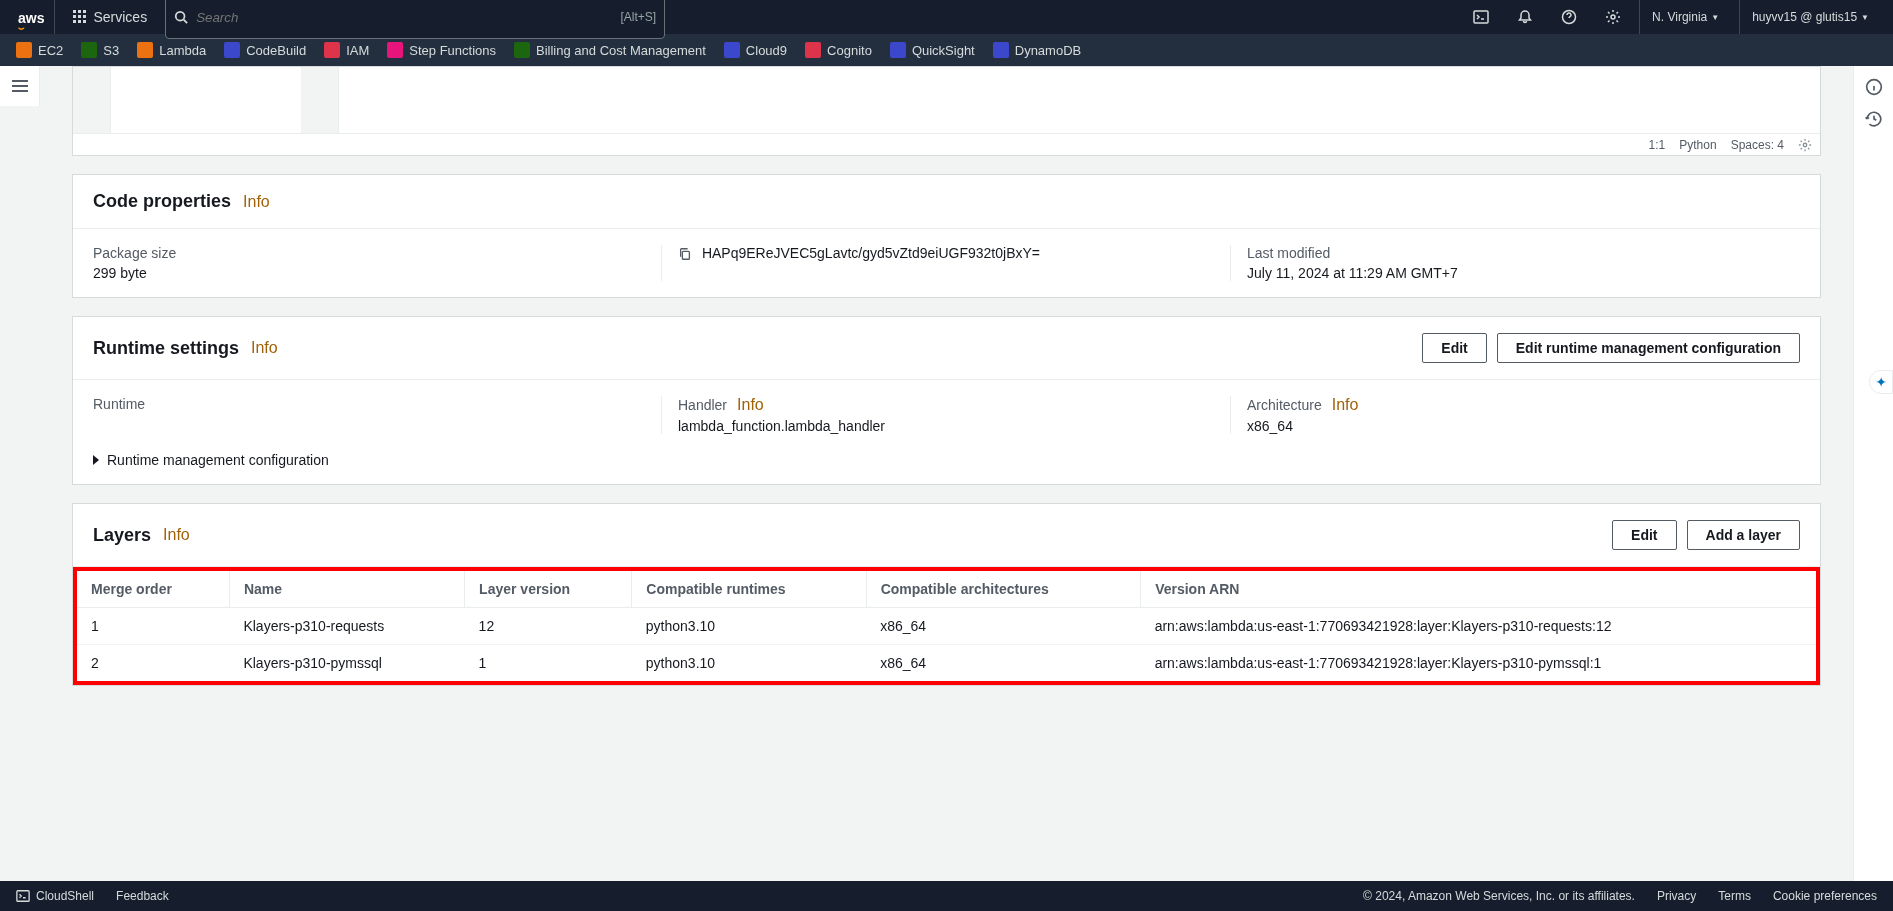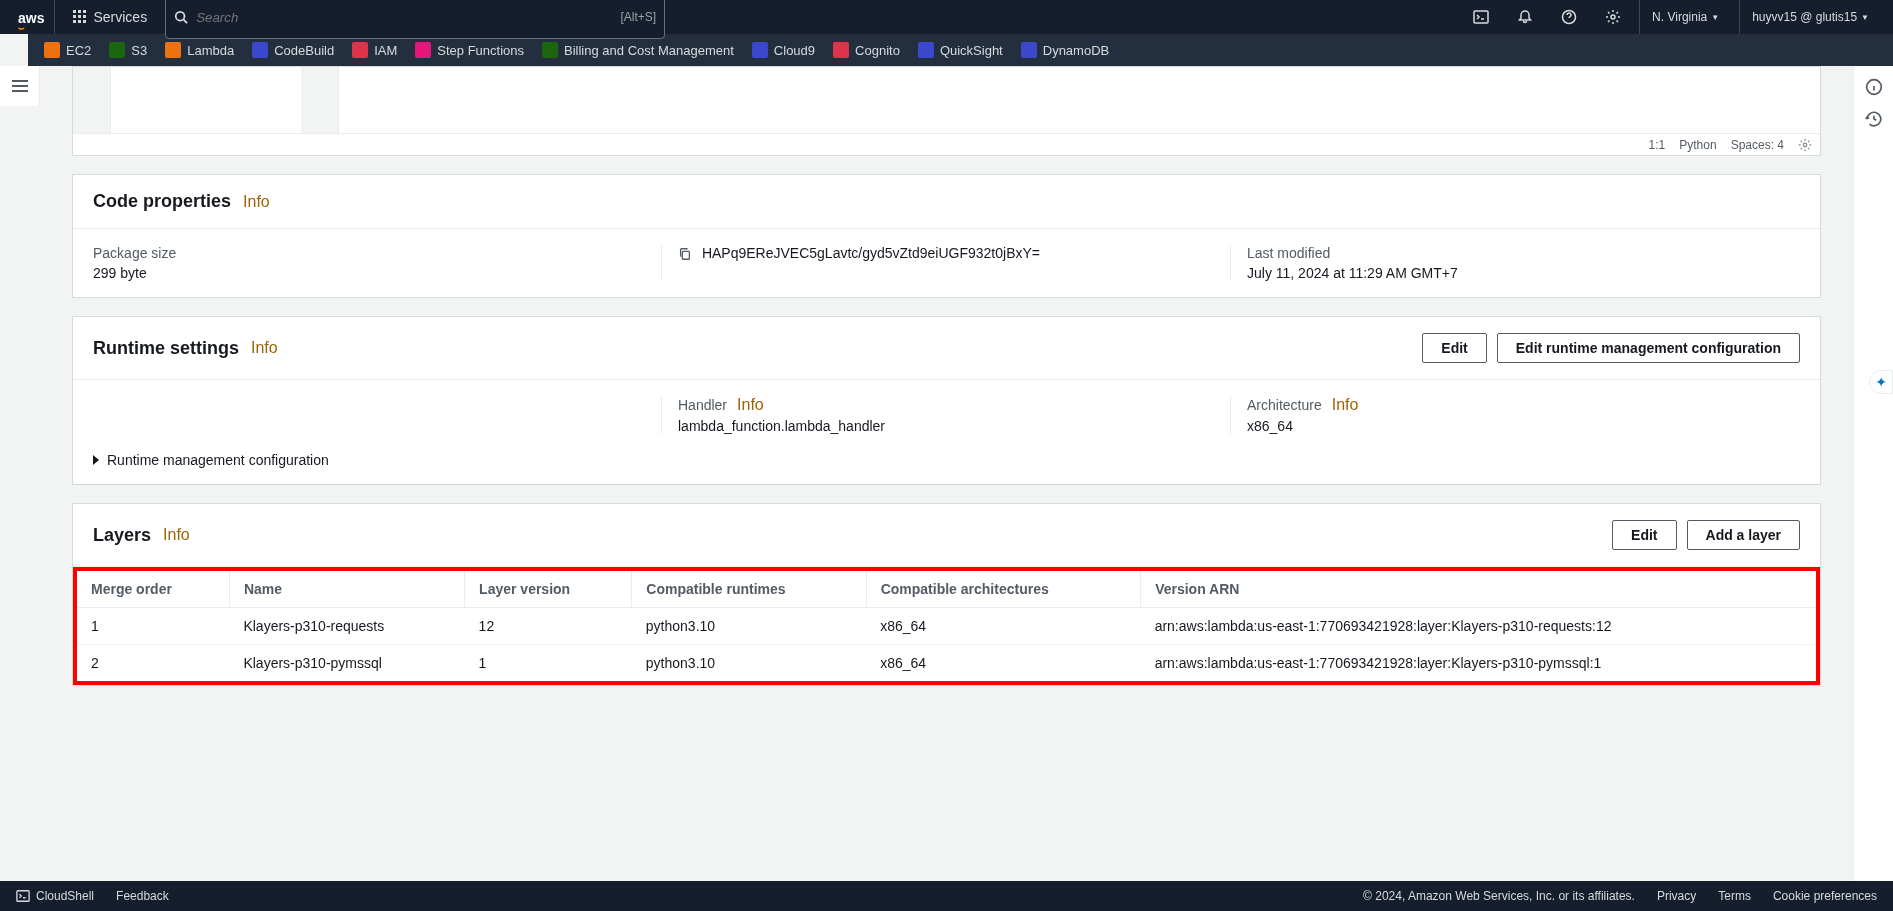--- a/index.html
+++ b/index.html
@@ -16,21 +16,21 @@
 .search-wrap { flex-shrink:0; }
 .search-box { display:flex; align-items:center; background:#161e2d; border:1px solid #687078; border-radius:4px; height:44px; width:500px; padding:0 8px; }
 .search-box input { background:transparent; border:none; outline:none; color:#d5dbdb; flex:1; font-style:italic; margin-left:8px; }
 .search-hint { color:#95a5a6; font-size:12px; }
 .spacer { flex:1; }
 .nav-icon { width:20px; height:20px; display:flex; align-items:center; justify-content:center; cursor:pointer; margin:0 8px; }
 .region-sel,.account-sel { display:flex; align-items:center; gap:4px; padding:0 12px; cursor:pointer; border-left:1px solid #414750; height:100%; font-size:12px; }
 .tri-down { font-size:8px; }
 
 
-.svcbar { background:#232f3e; height:32px; display:flex; align-items:center; padding:0 16px; gap:18px; color:#d5dbdb; font-size:13px;margin-left:28px; }
+.svcbar { background:#232f3e; height:32px; display:flex; align-items:center; padding:0 16px; gap:18px; color:#d5dbdb; font-size:13px; }
 .svc-item { display:flex; align-items:center; gap:6px; cursor:pointer; }
 .svc-ico { width:16px; height:16px; border-radius:2px; display:flex; align-items:center; justify-content:center; font-size:9px; color:#fff; }
 
 
 .leftbar { position:fixed; left:0; top:66px; width:40px; height:40px; display:flex; align-items:center; justify-content:center; cursor:pointer; background:#fff; border-right:1px solid #eaeded; }
 .hamb { width:16px; height:12px; display:flex; flex-direction:column; justify-content:space-between; }
 .hamb i { height:2px; background:#545b64; }
 
 
 .rightbar { position:fixed; right:0; top:66px; width:40px; height:calc(100% - 66px - 30px); background:#fff; border-left:1px solid #eaeded; display:flex; flex-direction:column; align-items:center; padding-top:12px; gap:14px; }
@@ -272,20 +272,21 @@
       <span class="panel-title">Runtime settings</span>
       <span class="info-link">Info</span>
       <div class="actions">
         <button class="btn">Edit</button>
         <button class="btn">Edit runtime management configuration</button>
       </div>
     </div>
     <div class="panel-body">
       <div class="cols3">
         <div>
+          <div class="field-label">Runtime</div>
         </div>
         <div>
           <div class="field-label">
             <span>Handler</span>
             <span class="info-link">Info</span>
           </div>
           <div class="field-value">lambda_function.lambda_handler</div>
         </div>
         <div>
           <div class="field-label">

